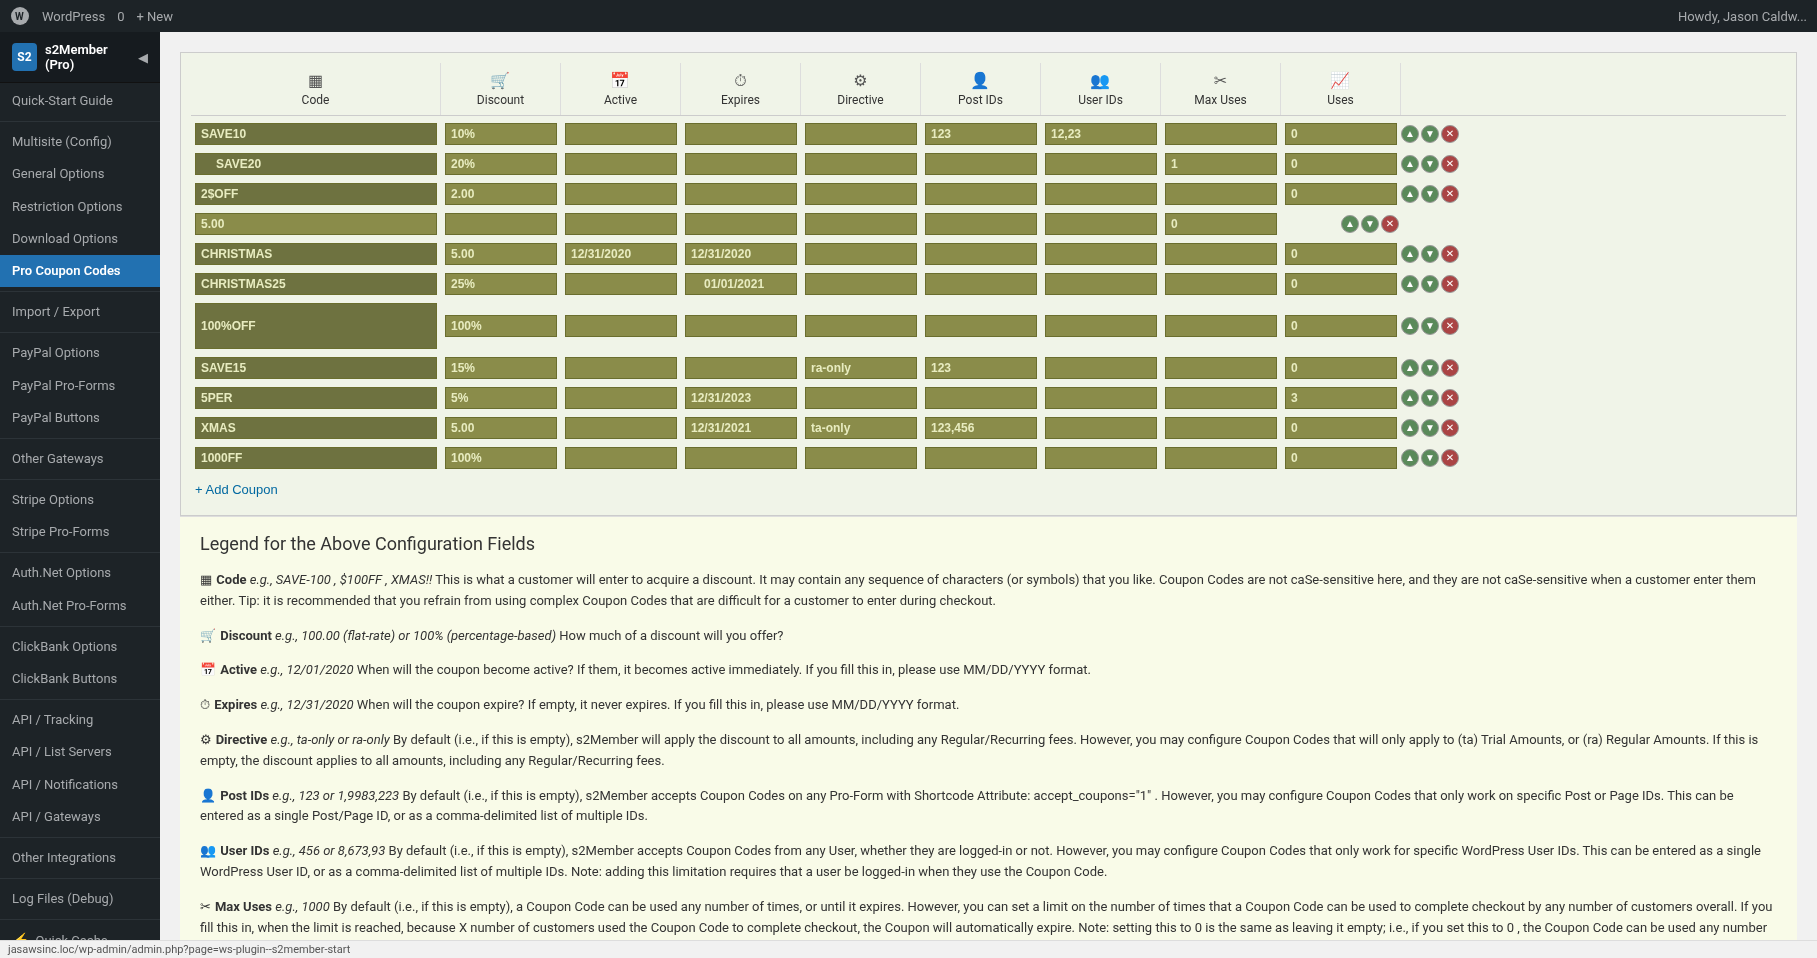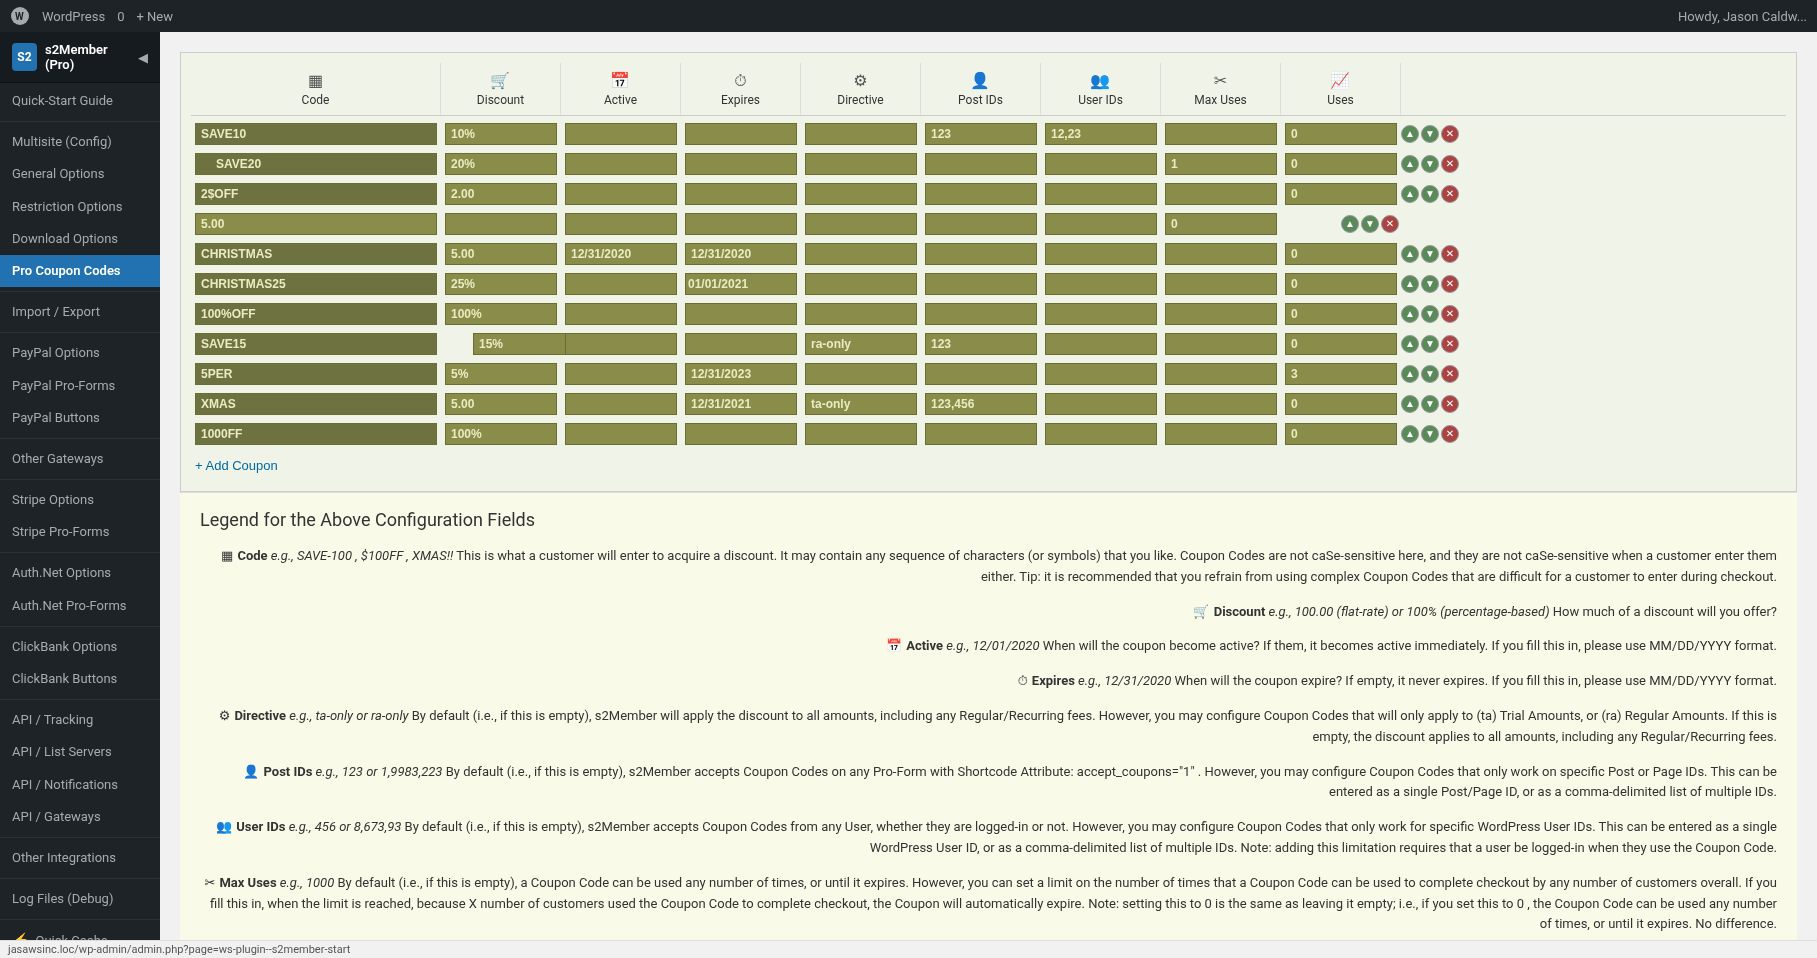--- a/index.html
+++ b/index.html
@@ -172,21 +172,20 @@
       font-size: 18px;
       font-weight: 400;
       margin-bottom: 16px;
       color: #333;
     }
     .legend-item {
       margin-bottom: 14px;
       font-size: 13px;
       line-height: 1.6;
       color: #333;
-      text-align: right;
     }
     .legend-item strong { font-weight: 700; }
     .legend-item em { font-style: italic; }
 
     
     .url-bar {
       position: fixed;
       bottom: 0;
       left: 0;
       right: 0;
@@ -439,51 +438,51 @@
               <div class="coupon-actions">
                 <button class="coupon-action-btn green">▲</button>
                 <button class="coupon-action-btn green">▼</button>
                 <button class="coupon-action-btn red">✕</button>
               </div>
             </div>
             <div class="coupon-row">
               <div class="coupon-cell"><input type="text" class="coupon-input" value="CHRISTMAS25" style="background: rgb(110, 114, 64); color: rgb(232, 236, 192); border: 1px solid rgb(106, 110, 46); width: 100%; padding: 3px 5px; font-size: 12px; font-weight: 700;"></div>
               <div class="coupon-cell"><input type="text" class="coupon-input" value="25%" style="background: rgb(138, 140, 74); color: rgb(232, 236, 192); border: 1px solid rgb(106, 110, 46); width: 100%; padding: 3px 5px; font-size: 12px;"></div>
               <div class="coupon-cell"><input type="text" class="coupon-input" style="background: rgb(138, 140, 74); color: rgb(232, 236, 192); border: 1px solid rgb(106, 110, 46); width: 100%; padding: 3px 5px; font-size: 12px;"></div>
-              <div class="coupon-cell"><input type="text" class="coupon-input" value="01/01/2021" style="background: rgb(138, 140, 74); color: rgb(232, 236, 192); border: 1px solid rgb(106, 110, 46); width: 100%; padding: 3px 2px; font-size: 12px;"></div>
-              <div class="coupon-cell"><input type="text" class="coupon-input" style="background: rgb(138, 140, 74); color: rgb(232, 236, 192); border: 1px solid rgb(106, 110, 46); width: 100%; padding: 3px 5px; font-size: 12px;"></div>
-              <div class="coupon-cell"><input type="text" class="coupon-input" style="background: rgb(138, 140, 74); color: rgb(232, 236, 192); border: 1px solid rgb(106, 110, 46); width: 100%; padding: 3px 5px; font-size: 12px;"></div>
-              <div class="coupon-cell"><input type="text" class="coupon-input" style="background: rgb(138, 140, 74); color: rgb(232, 236, 192); border: 1px solid rgb(106, 110, 46); width: 100%; padding: 3px 5px; font-size: 12px;"></div>
-              <div class="coupon-cell"><input type="text" class="coupon-input" style="background: rgb(138, 140, 74); color: rgb(232, 236, 192); border: 1px solid rgb(106, 110, 46); width: 100%; padding: 3px 5px; font-size: 12px;"></div>
-              <div class="coupon-cell"><input type="text" class="coupon-input" value="0" style="background: rgb(138, 140, 74); color: rgb(232, 236, 192); border: 1px solid rgb(106, 110, 46); width: 100%; padding: 3px 5px; font-size: 12px;"></div>
-              <div class="coupon-actions">
-                <button class="coupon-action-btn green">▲</button>
-                <button class="coupon-action-btn green">▼</button>
-                <button class="coupon-action-btn red">✕</button>
-              </div>
-            </div>
-            <div class="coupon-row">
-              <div class="coupon-cell"><input type="text" class="coupon-input" value="100%OFF" style="background: rgb(110, 114, 64); color: rgb(232, 236, 192); border: 1px solid rgb(106, 110, 46); width: 100%; padding: 3px 5px; font-size: 12px; font-weight: 700;"></div>
+              <div class="coupon-cell"><input type="text" class="coupon-input" value="01/01/2021" style="background: rgb(138, 140, 74); color: rgb(232, 236, 192); border: 1px solid rgb(106, 110, 46); width: 100%; padding: 3px 18px; font-size: 12px;"></div>
+              <div class="coupon-cell"><input type="text" class="coupon-input" style="background: rgb(138, 140, 74); color: rgb(232, 236, 192); border: 1px solid rgb(106, 110, 46); width: 100%; padding: 3px 5px; font-size: 12px;"></div>
+              <div class="coupon-cell"><input type="text" class="coupon-input" style="background: rgb(138, 140, 74); color: rgb(232, 236, 192); border: 1px solid rgb(106, 110, 46); width: 100%; padding: 3px 5px; font-size: 12px;"></div>
+              <div class="coupon-cell"><input type="text" class="coupon-input" style="background: rgb(138, 140, 74); color: rgb(232, 236, 192); border: 1px solid rgb(106, 110, 46); width: 100%; padding: 3px 5px; font-size: 12px;"></div>
+              <div class="coupon-cell"><input type="text" class="coupon-input" style="background: rgb(138, 140, 74); color: rgb(232, 236, 192); border: 1px solid rgb(106, 110, 46); width: 100%; padding: 3px 5px; font-size: 12px;"></div>
+              <div class="coupon-cell"><input type="text" class="coupon-input" value="0" style="background: rgb(138, 140, 74); color: rgb(232, 236, 192); border: 1px solid rgb(106, 110, 46); width: 100%; padding: 3px 5px; font-size: 12px;"></div>
+              <div class="coupon-actions">
+                <button class="coupon-action-btn green">▲</button>
+                <button class="coupon-action-btn green">▼</button>
+                <button class="coupon-action-btn red">✕</button>
+              </div>
+            </div>
+            <div class="coupon-row">
+              <div class="coupon-cell"><input type="text" class="coupon-input" value="100%OFF" style="background: rgb(110, 114, 64); color: rgb(232, 236, 192); border: 1px solid rgb(106, 110, 46); width: 100%; padding: 15px 5px; font-size: 12px; font-weight: 700;"></div>
               <div class="coupon-cell"><input type="text" class="coupon-input" value="100%" style="background: rgb(138, 140, 74); color: rgb(232, 236, 192); border: 1px solid rgb(106, 110, 46); width: 100%; padding: 3px 5px; font-size: 12px;"></div>
               <div class="coupon-cell"><input type="text" class="coupon-input" style="background: rgb(138, 140, 74); color: rgb(232, 236, 192); border: 1px solid rgb(106, 110, 46); width: 100%; padding: 3px 5px; font-size: 12px;"></div>
               <div class="coupon-cell"><input type="text" class="coupon-input" style="background: rgb(138, 140, 74); color: rgb(232, 236, 192); border: 1px solid rgb(106, 110, 46); width: 100%; padding: 3px 5px; font-size: 12px;"></div>
               <div class="coupon-cell"><input type="text" class="coupon-input" style="background: rgb(138, 140, 74); color: rgb(232, 236, 192); border: 1px solid rgb(106, 110, 46); width: 100%; padding: 3px 5px; font-size: 12px;"></div>
               <div class="coupon-cell"><input type="text" class="coupon-input" style="background: rgb(138, 140, 74); color: rgb(232, 236, 192); border: 1px solid rgb(106, 110, 46); width: 100%; padding: 3px 5px; font-size: 12px;"></div>
               <div class="coupon-cell"><input type="text" class="coupon-input" style="background: rgb(138, 140, 74); color: rgb(232, 236, 192); border: 1px solid rgb(106, 110, 46); width: 100%; padding: 3px 5px; font-size: 12px;"></div>
               <div class="coupon-cell"><input type="text" class="coupon-input" style="background: rgb(138, 140, 74); color: rgb(232, 236, 192); border: 1px solid rgb(106, 110, 46); width: 100%; padding: 3px 5px; font-size: 12px;"></div>
               <div class="coupon-cell"><input type="text" class="coupon-input" value="0" style="background: rgb(138, 140, 74); color: rgb(232, 236, 192); border: 1px solid rgb(106, 110, 46); width: 100%; padding: 3px 5px; font-size: 12px;"></div>
               <div class="coupon-actions">
                 <button class="coupon-action-btn green">▲</button>
                 <button class="coupon-action-btn green">▼</button>
                 <button class="coupon-action-btn red">✕</button>
               </div>
             </div>
             <div class="coupon-row">
               <div class="coupon-cell"><input type="text" class="coupon-input" value="SAVE15" style="background: rgb(110, 114, 64); color: rgb(232, 236, 192); border: 1px solid rgb(106, 110, 46); width: 100%; padding: 3px 5px; font-size: 12px; font-weight: 700;"></div>
-              <div class="coupon-cell"><input type="text" class="coupon-input" value="15%" style="background: rgb(138, 140, 74); color: rgb(232, 236, 192); border: 1px solid rgb(106, 110, 46); width: 100%; padding: 3px 5px; font-size: 12px; margin-left: 28px;"></div>
+              <div class="coupon-cell"><input type="text" class="coupon-input" value="15%" style="background: rgb(138, 140, 74); color: rgb(232, 236, 192); border: 1px solid rgb(106, 110, 46); width: 100%; padding: 3px 5px; font-size: 12px;"></div>
               <div class="coupon-cell"><input type="text" class="coupon-input" style="background: rgb(138, 140, 74); color: rgb(232, 236, 192); border: 1px solid rgb(106, 110, 46); width: 100%; padding: 3px 5px; font-size: 12px;"></div>
               <div class="coupon-cell"><input type="text" class="coupon-input" style="background: rgb(138, 140, 74); color: rgb(232, 236, 192); border: 1px solid rgb(106, 110, 46); width: 100%; padding: 3px 5px; font-size: 12px;"></div>
               <div class="coupon-cell"><input type="text" class="coupon-input" value="ra-only" style="background: rgb(138, 140, 74); color: rgb(232, 236, 192); border: 1px solid rgb(106, 110, 46); width: 100%; padding: 3px 5px; font-size: 12px;"></div>
               <div class="coupon-cell"><input type="text" class="coupon-input" value="123" style="background: rgb(138, 140, 74); color: rgb(232, 236, 192); border: 1px solid rgb(106, 110, 46); width: 100%; padding: 3px 5px; font-size: 12px;"></div>
               <div class="coupon-cell"><input type="text" class="coupon-input" style="background: rgb(138, 140, 74); color: rgb(232, 236, 192); border: 1px solid rgb(106, 110, 46); width: 100%; padding: 3px 5px; font-size: 12px;"></div>
               <div class="coupon-cell"><input type="text" class="coupon-input" style="background: rgb(138, 140, 74); color: rgb(232, 236, 192); border: 1px solid rgb(106, 110, 46); width: 100%; padding: 3px 5px; font-size: 12px;"></div>
               <div class="coupon-cell"><input type="text" class="coupon-input" value="0" style="background: rgb(138, 140, 74); color: rgb(232, 236, 192); border: 1px solid rgb(106, 110, 46); width: 100%; padding: 3px 5px; font-size: 12px;"></div>
               <div class="coupon-actions">
                 <button class="coupon-action-btn green">▲</button>
                 <button class="coupon-action-btn green">▼</button>

